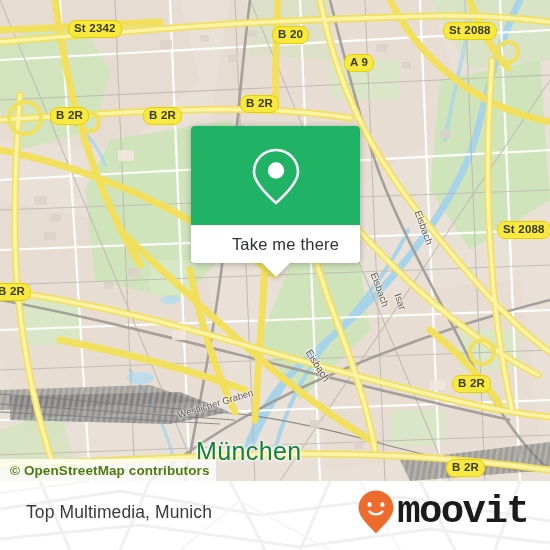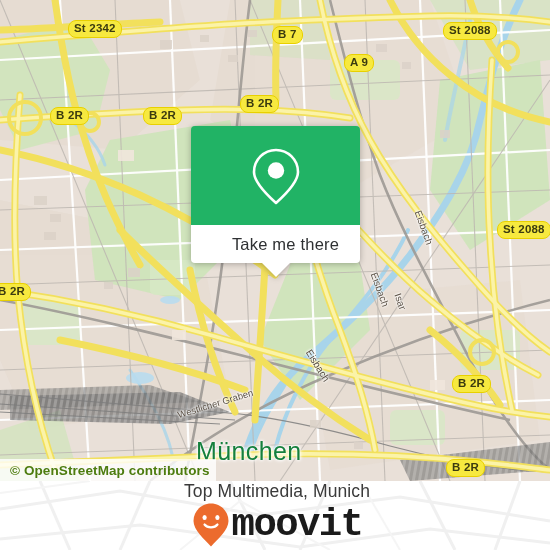--- a/index.html
+++ b/index.html
@@ -103,21 +103,20 @@
     opacity: 1;
     pointer-events: none;
   }
   #footer-inner {
     position: relative;
     width: 100%; height: 100%;
     display: flex;
     align-items: center;
     justify-content: space-between;
     padding: 0 22px 7px 26px;
-    flex-direction: column;
   }
   #place-name {
     font-size: 17.5px;
     color: #3a3a3a;
     letter-spacing: 0.1px;
     white-space: nowrap;
   }
   #brand {
     display: flex;
     align-items: center;
@@ -349,21 +348,21 @@
     <div class="maplabel" style="left:176px; top:398px; transform: rotate(-17deg); font-size:9.5px;">Westlicher Graben</div>
 
     <div class="maplabel" style="left:406px; top:222px; transform: rotate(70deg);">Eisbach</div>
     <div class="maplabel" style="left:362px; top:284px; transform: rotate(70deg);">Eisbach</div>
     <div class="maplabel" style="left:392px; top:296px; transform: rotate(70deg);">Isar</div>
     <div class="maplabel" style="left:300px; top:360px; transform: rotate(58deg);">Eisbach</div>
 
     <div id="city-label" style="left:196px; top:437px;">München</div>
 
     <div class="shield" style="left:68px; top:20px;">St 2342</div>
-    <div class="shield" style="left:272px; top:26px;">B 7</div>
+    <div class="shield" style="left:272px; top:26px;">B 20</div>
     <div class="shield" style="left:443px; top:22px;">St 2088</div>
     <div class="shield" style="left:344px; top:54px;">A 9</div>
     <div class="shield" style="left:240px; top:95px;">B 2R</div>
     <div class="shield" style="left:50px; top:107px;">B 2R</div>
     <div class="shield" style="left:143px; top:107px;">B 2R</div>
     <div class="shield" style="left:-8px; top:283px;">B 2R</div>
     <div class="shield" style="left:497px; top:221px;">St 2088</div>
     <div class="shield" style="left:452px; top:375px;">B 2R</div>
     <div class="shield" style="left:446px; top:459px;">B 2R</div>
 

